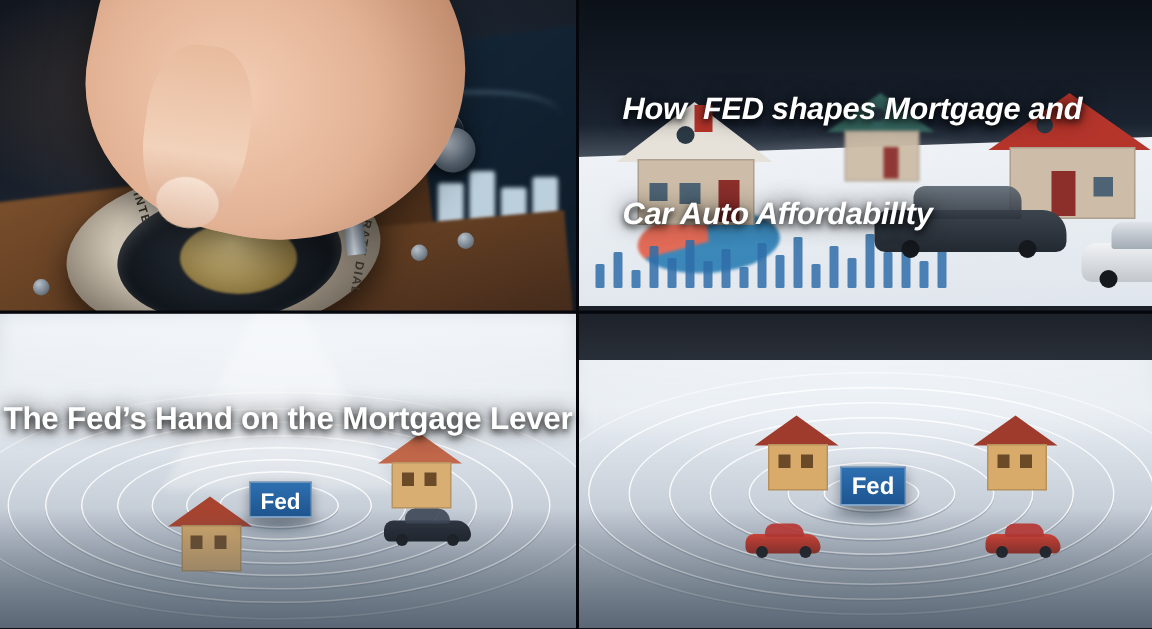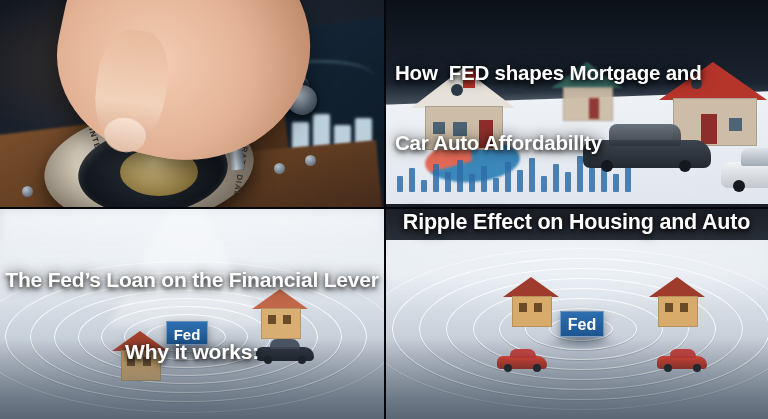--- a/index.html
+++ b/index.html
@@ -102,21 +102,21 @@
       background:linear-gradient(180deg,#2e6fb0,#1d5590);color:#fff;font-weight:bold;
       text-align:center;line-height:1;box-shadow:0 3px 8px rgba(0,0,0,.35);
       border:1px solid rgba(255,255,255,.35);}
   .fedshadow{position:absolute;transform:translate(-50%,0);border-radius:50%;
       background:radial-gradient(ellipse,rgba(40,60,85,.5),transparent 70%);filter:blur(3px);}
 
   
   .cap{position:absolute;color:#fff;font-weight:bold;
       text-shadow:0 2px 5px rgba(0,0,0,.9),0 0 14px rgba(0,0,0,.75);
       line-height:1.14;white-space:pre;}
-  .cap-tr{left:395px;top:14px;font-size:20.5px;letter-spacing:-.2px;}
+  .cap-tr{left:415px;top:14px;font-size:20.5px;letter-spacing:-.2px;font-style:italic;}
   .cap-bl{left:0;top:220px;width:384px;text-align:center;font-size:21px;letter-spacing:-.2px;}
   .cap-br{left:385px;top:210px;width:383px;text-align:center;font-size:21.5px;letter-spacing:-.2px;}
   .band{position:absolute;left:385px;top:204px;width:383px;height:36px;
       background:linear-gradient(180deg,rgba(10,14,22,.92),rgba(14,20,30,.88));}
   .seamv{position:absolute;left:384px;top:0;width:1.5px;height:419px;background:#05070c;z-index:9;}
   .seamh{position:absolute;left:0;top:207px;width:768px;height:2px;background:#05070c;z-index:9;}
 </style>
 </head>
 <body>
 
@@ -311,19 +311,17 @@
   <div class="seamh"></div>
 
   <div class="band"></div>
 
   <div class="cap cap-tr" style="z-index:20;">
     <div>How  FED shapes Mortgage and</div>
     <div>Car Auto Affordabillty</div>
   </div>
 
   <div class="cap cap-bl" style="z-index:20;">
-    <div>The Fed’s Loan on the Financial Lever</div>
-    <div>Why it works:</div>
-  </div>
-
-  <div class="cap cap-br" style="z-index:20;">Ripple Effect on Housing and Auto</div>
+    <div>The Fed’s Hand on the Mortgage Lever</div>
+  </div>
+
 
 </div>
 
 </body></html>

